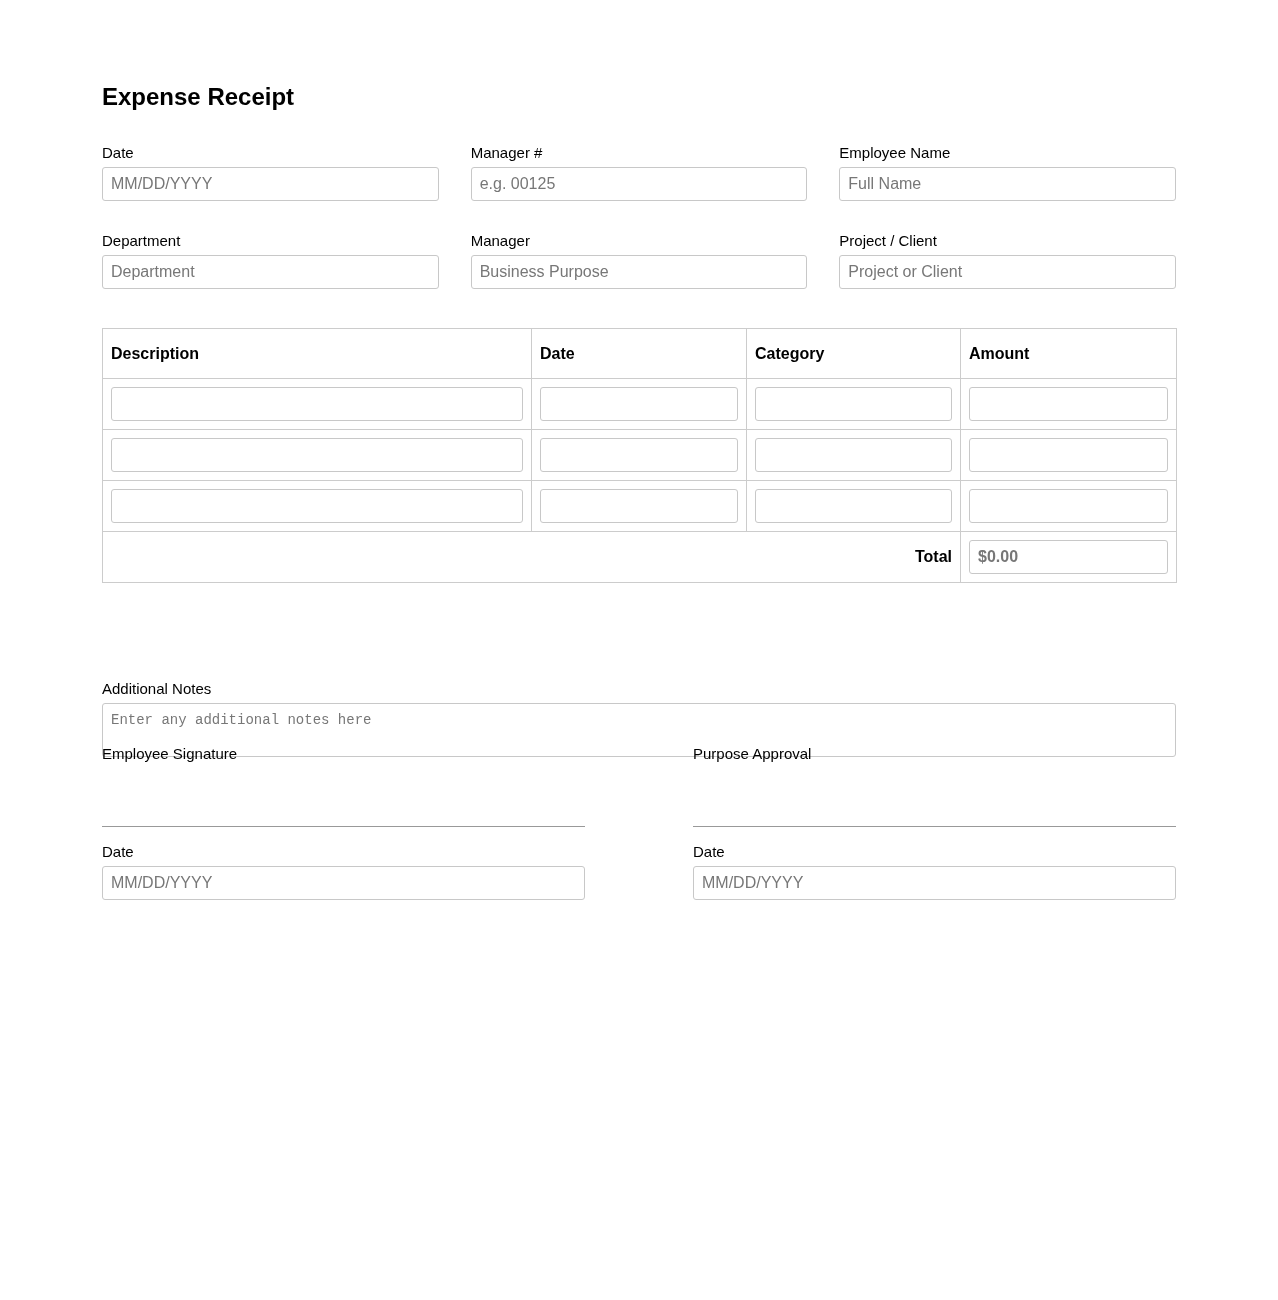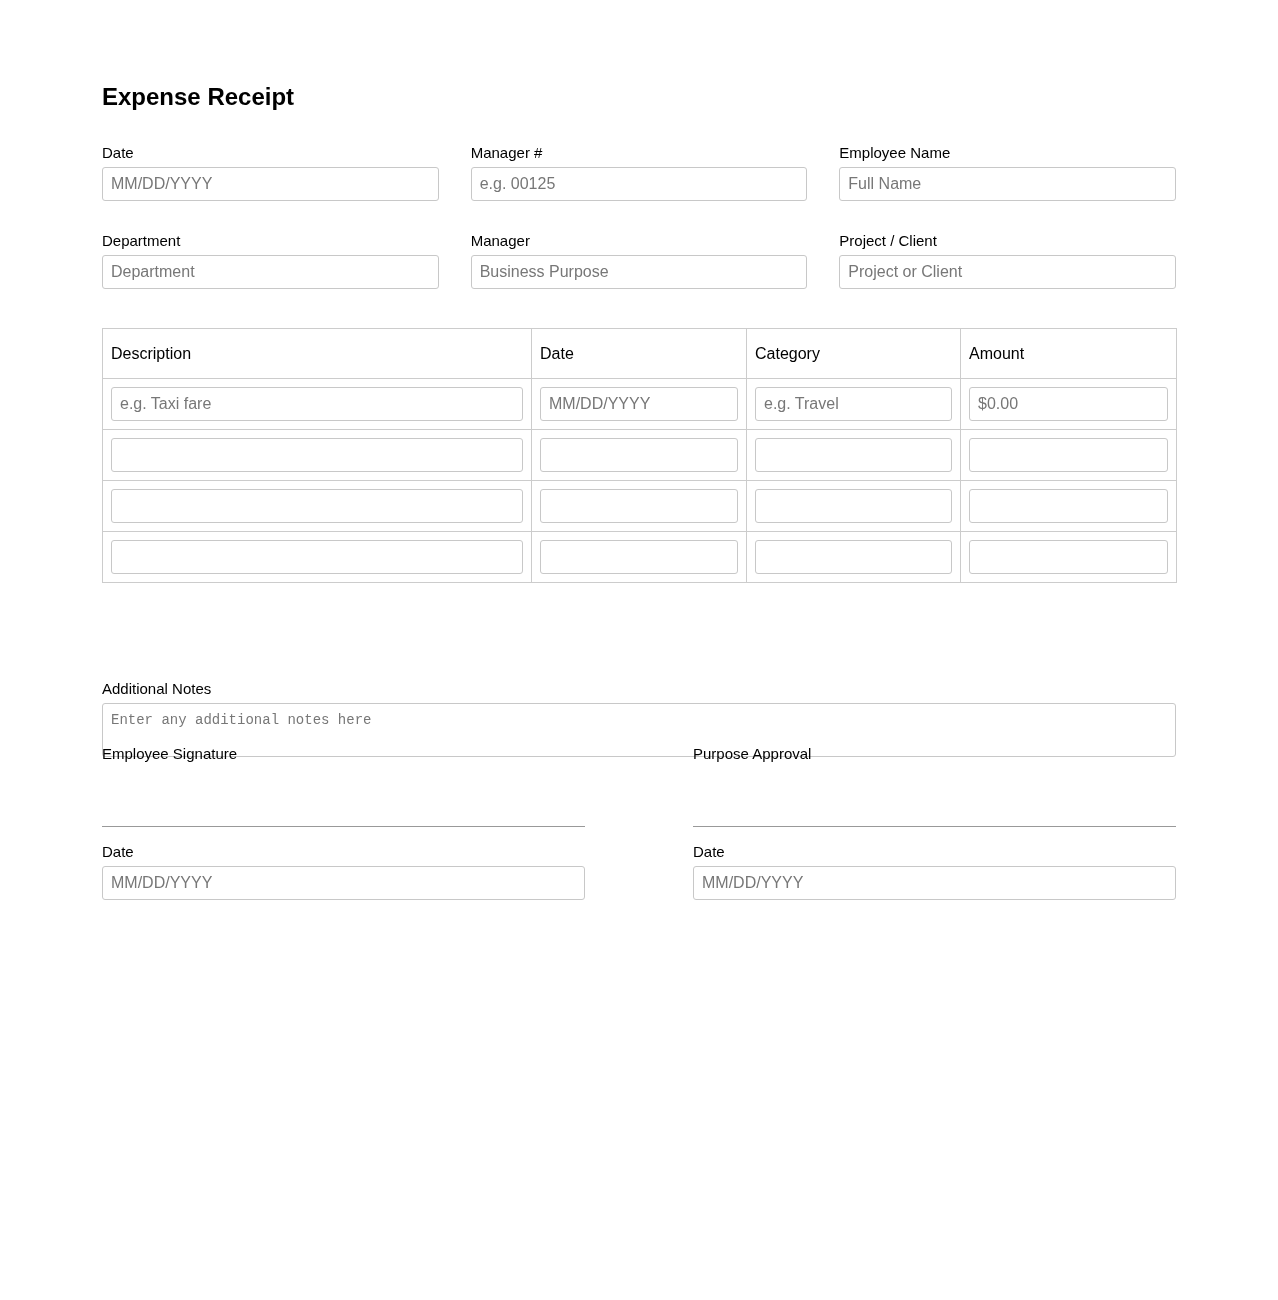--- a/index.html
+++ b/index.html
@@ -27,21 +27,21 @@
   .inp::placeholder { color: #777; }
   .row1 { top: 144px; }
   .row2 { top: 232px; }
 
   table.items {
     position: absolute; top: 328px; left: 0; width: 1074px;
     border-collapse: collapse; table-layout: fixed;
   }
   table.items th, table.items td { border: 1px solid #cccccc; padding: 0 8px; }
   table.items th {
-    height: 50px; text-align: left; font-size: 16px; font-weight: normal;
+    height: 50px; text-align: left; font-size: 16px; font-weight: bold;
   }
   table.items td { height: 51px; vertical-align: middle; }
   table.items td .inp { height: 34px; }
   .col-desc { width: 429px; }
   .col-date { width: 215px; }
   .col-cat { width: 214px; }
   .col-amt { width: 216px; }
   .total-label { text-align: right; font-weight: bold; font-size: 16px; }
   .total-inp { font-weight: bold; }
   .total-inp::placeholder { color: #777; font-weight: bold; }
@@ -109,34 +109,20 @@
       <tr>
         <th>Description</th>
         <th>Date</th>
         <th>Category</th>
         <th>Amount</th>
       </tr>
     </thead>
     <tbody>
       <tr>
         <td>
-            <input class="inp" type="text" placeholder="e.g. Taxi fare" style="">
-          </td>
-        <td>
-            <input class="inp" type="text" placeholder="MM/DD/YYYY" style="">
-          </td>
-        <td>
-            <input class="inp" type="text" placeholder="e.g. Travel" style="">
-          </td>
-        <td>
-            <input class="inp" type="text" placeholder="$0.00" style="">
-          </td>
-      </tr>
-      <tr>
-        <td>
             <input class="inp" type="text" placeholder="" style="">
           </td>
         <td>
             <input class="inp" type="text" placeholder="" style="">
           </td>
         <td>
             <input class="inp" type="text" placeholder="" style="">
           </td>
         <td>
             <input class="inp" type="text" placeholder="" style="">
@@ -163,20 +149,26 @@
         <td>
             <input class="inp" type="text" placeholder="" style="">
           </td>
         <td>
             <input class="inp" type="text" placeholder="" style="">
           </td>
         <td>
             <input class="inp" type="text" placeholder="" style="">
           </td>
       </tr>
+      <tr>
+        <td colspan="3" class="total-label">Total</td>
+        <td>
+            <input class="inp total-inp" type="text" placeholder="$0.00" style="">
+          </td>
+      </tr>
     </tbody>
   </table>
 
   <div class="notes">
     <label class="lbl">Additional Notes</label>
     <textarea placeholder="Enter any additional notes here" style=""></textarea>
   </div>
 
   <div class="sig-wrap">
     <div class="sig left">

